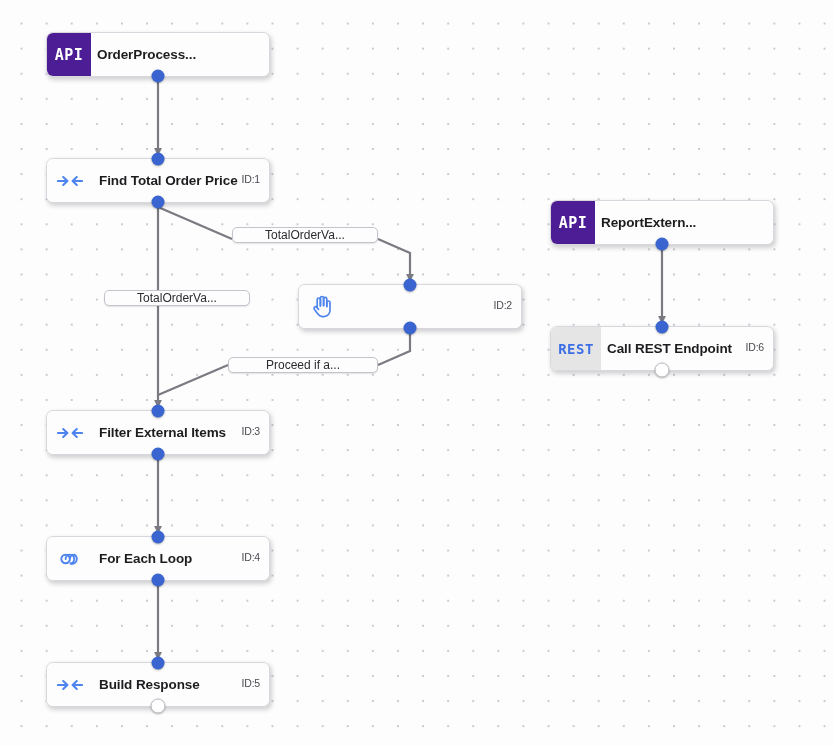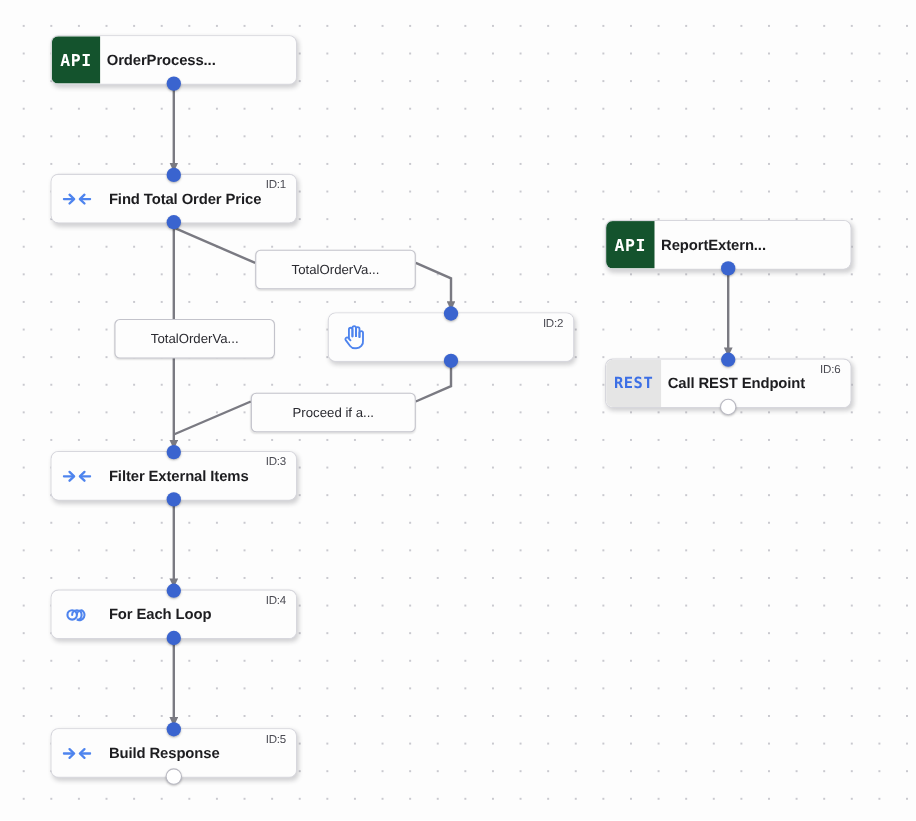--- a/index.html
+++ b/index.html
@@ -55,21 +55,21 @@
 
   
   .icon-cell {
     width: 44px;
     min-width: 44px;
     display: flex;
     align-items: center;
     justify-content: center;
   }
   .icon-cell.api {
-    background: #14532d;
+    background: #4c1d95;
     width: 44px;
     min-width: 44px;
     align-items: center;
   }
   .icon-cell.rest {
     background: #e5e5e5;
     width: 50px;
     min-width: 50px;
   }
   .icon-cell.plain {
@@ -95,21 +95,21 @@
     padding-right: 30px;
     font-size: 13.5px;
     font-weight: 700;
     color: #1d1d20;
     white-space: nowrap;
     letter-spacing: -0.1px;
   }
 
   .node-id {
     position: absolute;
-    top: 3px;
+    top: 14px;
     right: 9px;
     font-size: 10.5px;
     color: #4a4a52;
     letter-spacing: -0.2px;
   }
 
   
   .port {
     position: absolute;
     width: 13px;
@@ -139,21 +139,21 @@
     position: absolute;
     box-sizing: border-box;
     display: flex;
     align-items: center;
     justify-content: center;
     background: #fdfdfd;
     border: 1px solid #c3c3cb;
     border-radius: 5px;
     font-size: 12px;
     color: #2b2b31;
-    height: 36px;
+    height: 16px;
     z-index: 5;
     box-shadow: 0 1px 1.5px rgba(0,0,0,0.10);
     white-space: nowrap;
     padding: 0 10px;
   }
 </style>
 </head>
 <body>
 
 <div id="canvas">

